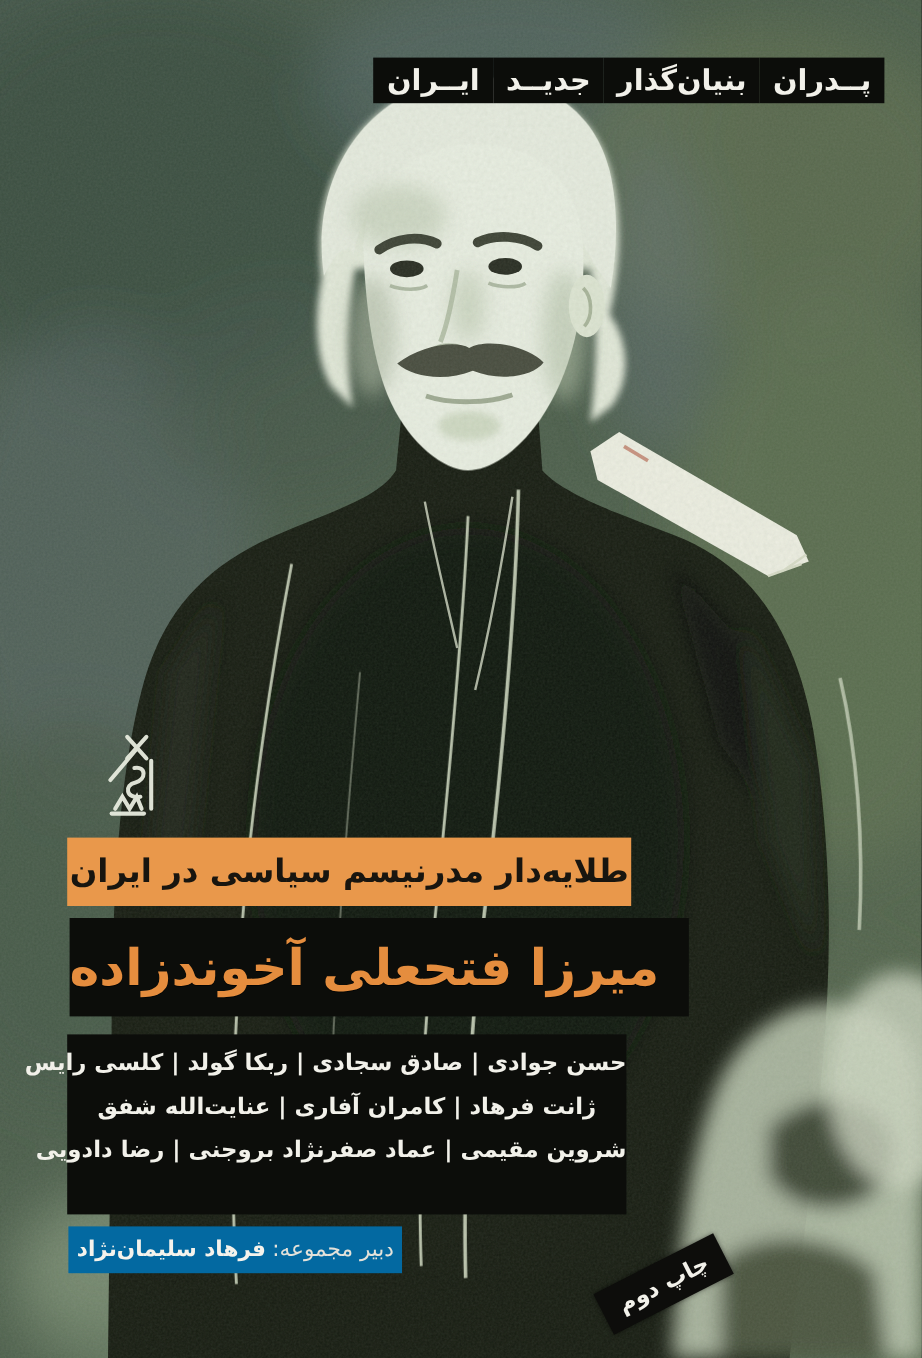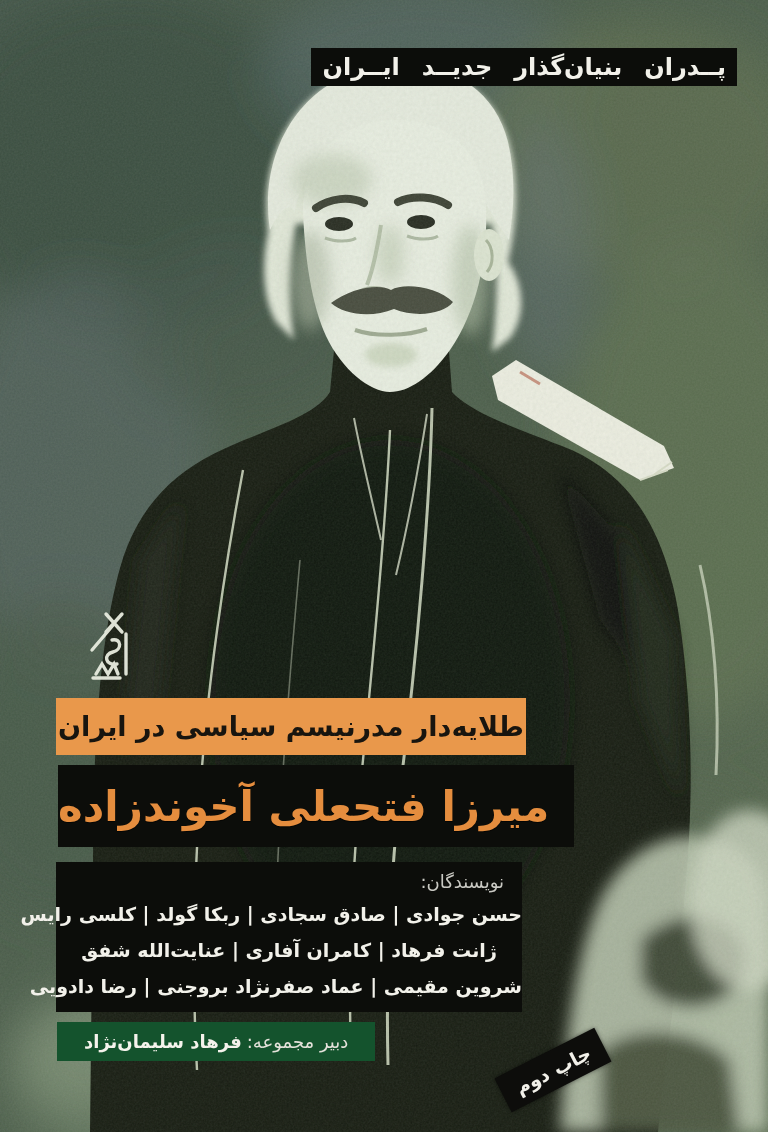--- a/index.html
+++ b/index.html
@@ -73,23 +73,23 @@
     text-align:right;padding-right:18px;
   }
   .author-row{
     color:#f2f1ea;font-weight:bold;font-size:19px;line-height:36px;
     text-align:center;white-space:nowrap;
   }
 
   
   .editor-band{
     position:absolute;left:57px;top:1022px;
-    background:#14532d;
-    direction:rtl;
-    padding:9px 27px;
+    background:#0369a1;
+    direction:rtl;
+    padding:9px 7px;
     white-space:nowrap;
   }
   .editor-band .lbl{color:#e4e2da;font-size:18px;}
   .editor-band .name{color:#f5f3ec;font-size:18px;font-weight:bold;}
 
   
   .edition-badge{
     position:absolute;left:497px;top:1051px;
     width:112px;height:38px;
     background:#0d0d0b;
@@ -247,21 +247,20 @@
 
   <div class="tagline-band">
     <span class="txt">طلایه‌دار مدرنیسم سیاسی در ایران</span>
   </div>
 
   <div class="title-band">
     <span class="txt">میرزا فتحعلی آخوندزاده</span>
   </div>
 
   <div class="authors-band">
-    <div class="authors-heading">نویسندگان:</div>
     <div class="author-row">حسن جوادی | صادق سجادی | ربکا گولد | کلسی رایس</div>
     <div class="author-row">ژانت فرهاد | کامران آفاری | عنایت‌الله شفق</div>
     <div class="author-row">شروین مقیمی | عماد صفرنژاد بروجنی | رضا دادویی</div>
   </div>
 
   <div class="editor-band">
     <span class="lbl">دبیر مجموعه:</span>
     <span class="name">فرهاد سلیمان‌نژاد</span>
   </div>
 

